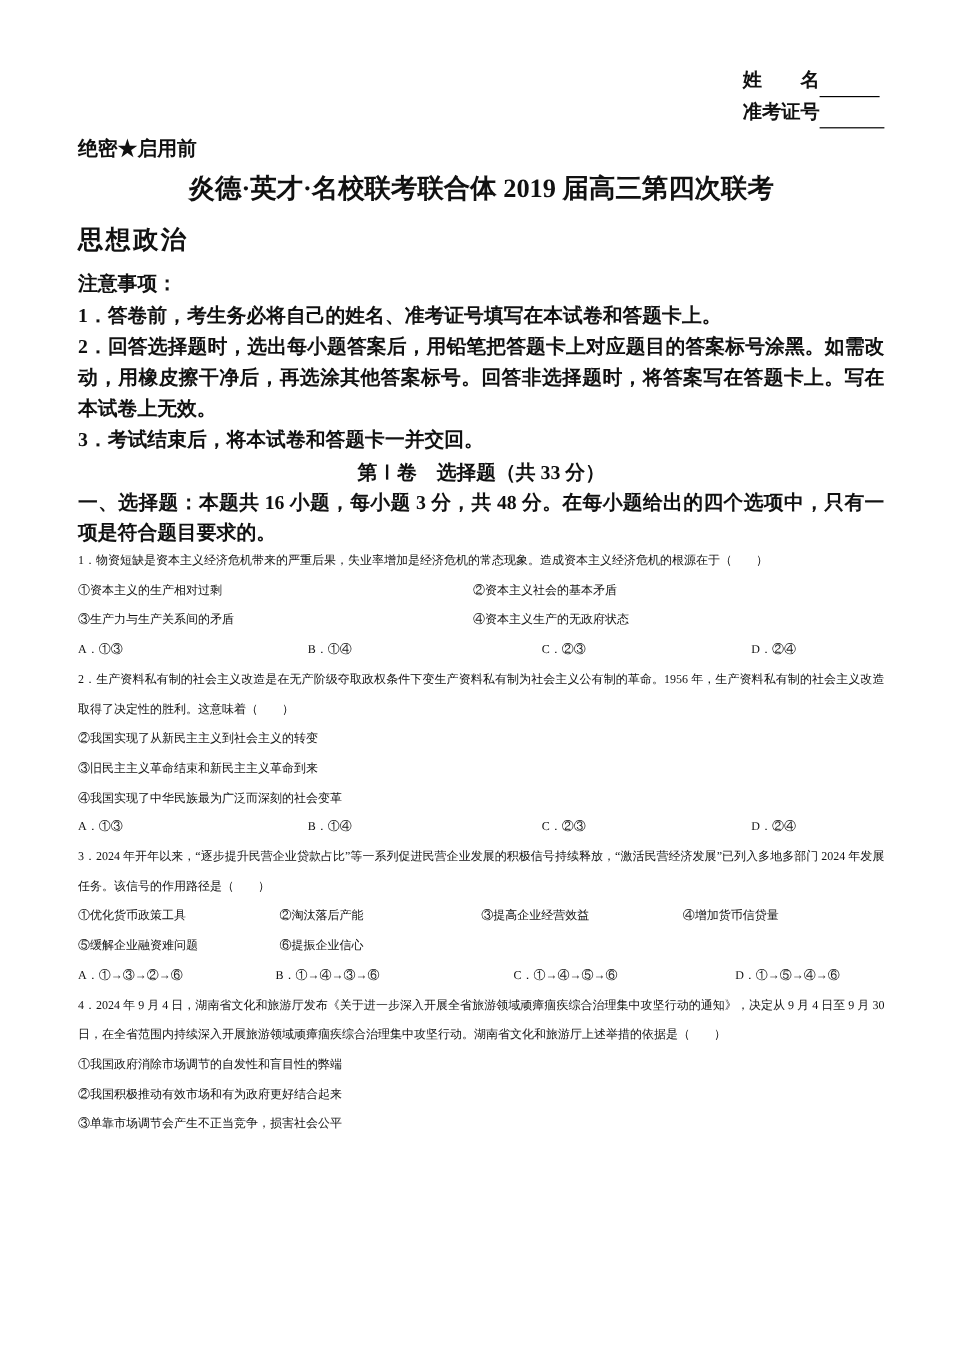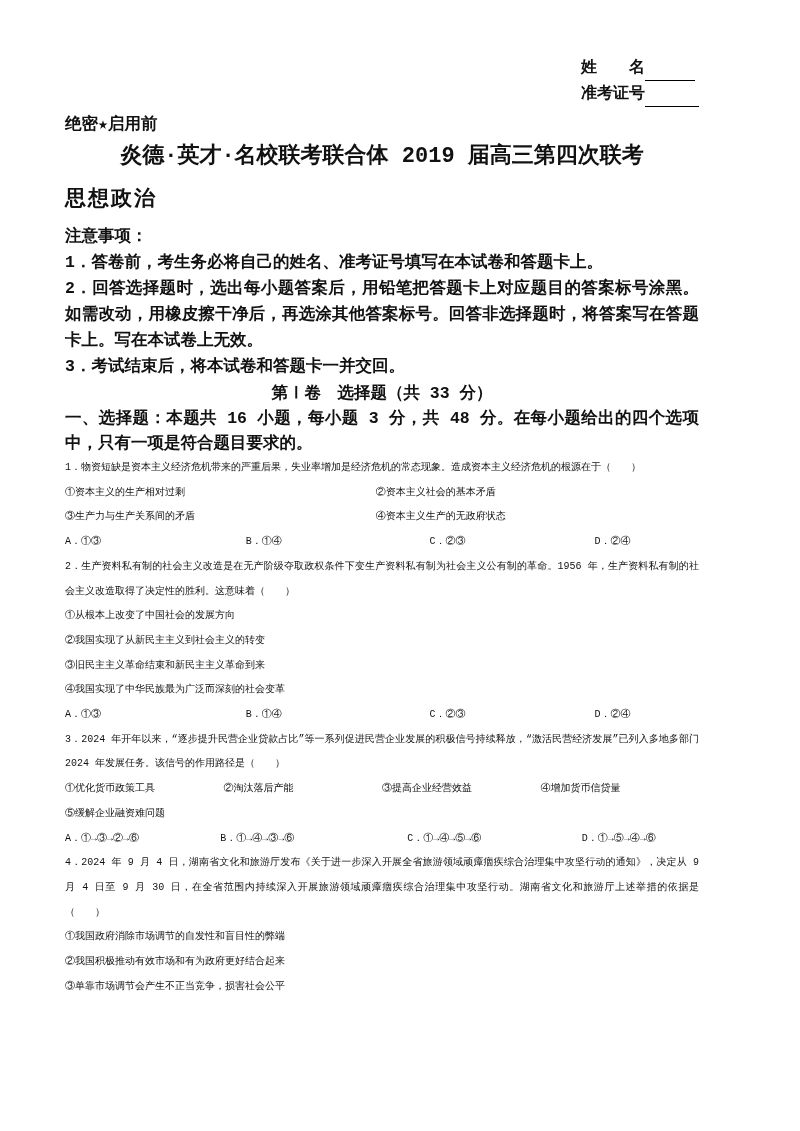--- a/index.html
+++ b/index.html
@@ -2,23 +2,23 @@
 <html lang="zh"><head>
 <meta charset="utf-8">
 <style>
   html,body { margin:0; padding:0; background:#e8e8e8; }
   .page {
     position:relative;
     width:800px; height:1131px;
     margin:0 auto;
     background:#ffffff;
     color:#111;
-    font-family:Liberation Mono, monospace;
+    font-family:Liberation Serif, serif;
     box-sizing:border-box;
-    padding:55px 101px 0 65px;
+    padding:55px 63px 0 65px;
     overflow:hidden;
   }
   
   .fillin {
     width:fit-content;
     margin-left:auto;
     font-size:16px;
     font-weight:bold;
     line-height:26px;
   }
@@ -124,41 +124,41 @@
         <span class="choice">A．①③</span>
         <span class="choice">B．①④</span>
         <span class="choice">C．②③</span>
         <span class="choice">D．②④</span>
       </div>
     </div>
 
     <div class="question">
       <p class="stem">2．生产资料私有制的社会主义改造是在无产阶级夺取政权条件下变生产资料私有制为社会主义公有制的革命。1956 年，生产资料私有制的社会主义改造取得了决定性的胜利。这意味着（　　）</p>
       <div class="opts-1col">
-        <div class="opt">①从根本上改变了中国社会的发展方向</div>
         <div class="opt">②我国实现了从新民主主义到社会主义的转变</div>
         <div class="opt">③旧民主主义革命结束和新民主主义革命到来</div>
         <div class="opt">④我国实现了中华民族最为广泛而深刻的社会变革</div>
       </div>
       <div class="choices">
         <span class="choice">A．①③</span>
         <span class="choice">B．①④</span>
         <span class="choice">C．②③</span>
         <span class="choice">D．②④</span>
       </div>
     </div>
 
     <div class="question">
       <p class="stem">3．2024 年开年以来，“逐步提升民营企业贷款占比”等一系列促进民营企业发展的积极信号持续释放，“激活民营经济发展”已列入多地多部门 2024 年发展任务。该信号的作用路径是（　　）</p>
       <div class="opts-4col">
         <span class="opt">①优化货币政策工具</span>
         <span class="opt">②淘汰落后产能</span>
         <span class="opt">③提高企业经营效益</span>
         <span class="opt">④增加货币信贷量</span>
         <span class="opt">⑤缓解企业融资难问题</span>
+        <span class="opt">⑥提振企业信心</span>
       </div>
       <div class="choices choices-q3">
         <span class="choice">A．①→③→②→⑥</span>
         <span class="choice">B．①→④→③→⑥</span>
         <span class="choice">C．①→④→⑤→⑥</span>
         <span class="choice">D．①→⑤→④→⑥</span>
       </div>
     </div>
 
     <div class="question">

